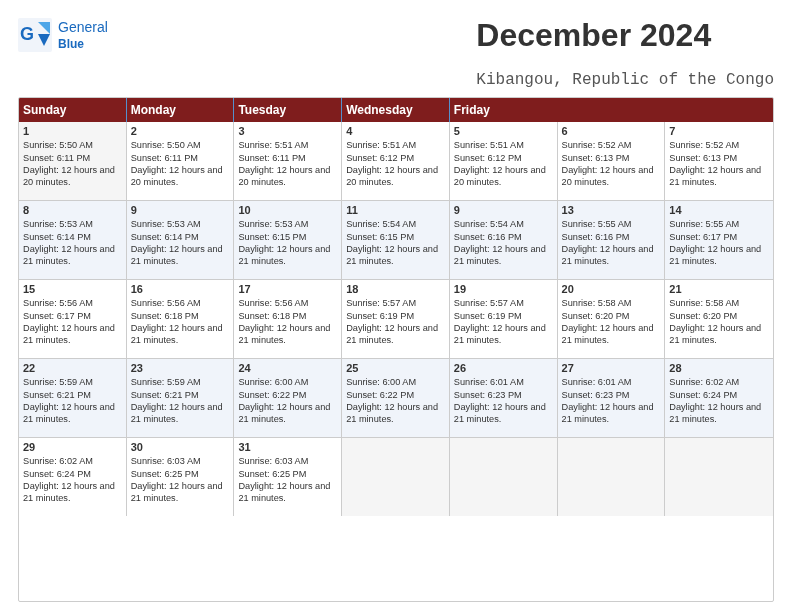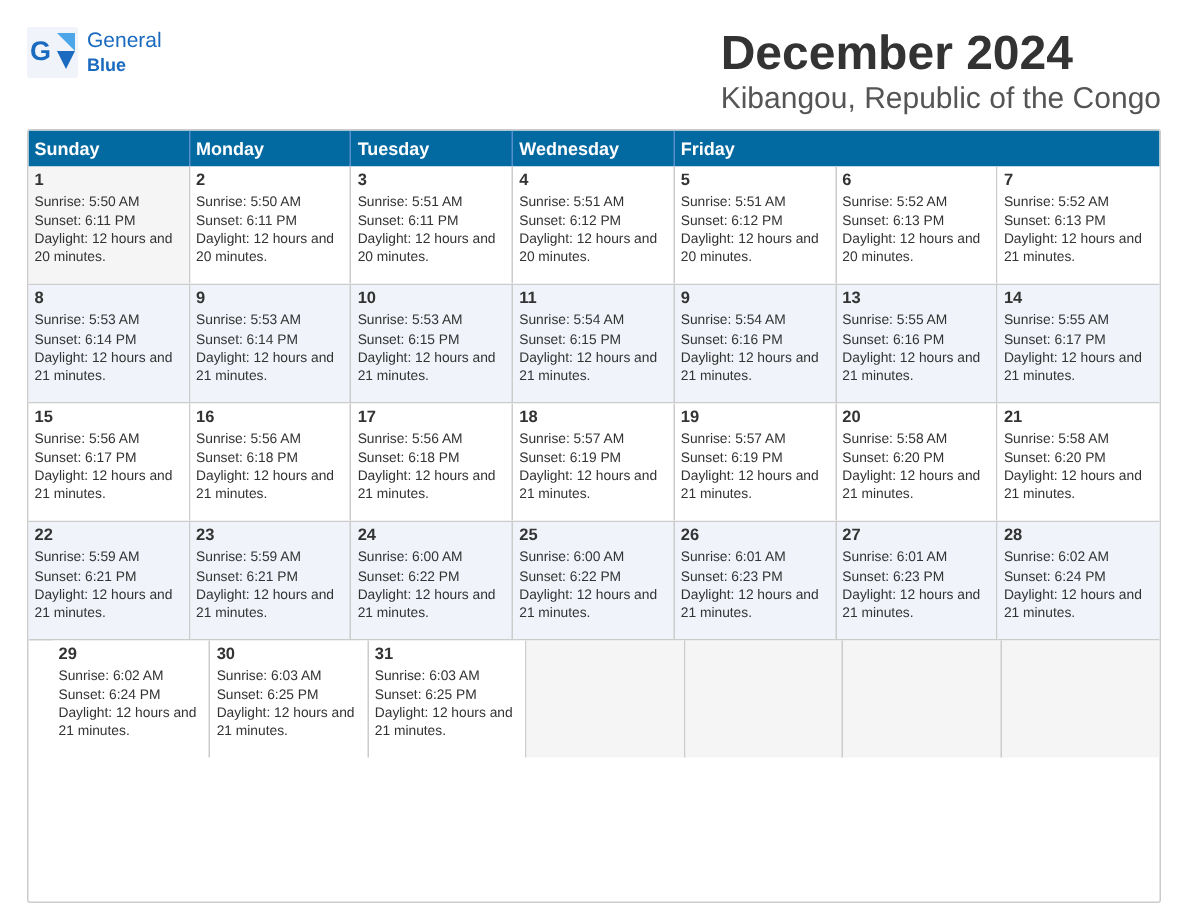--- a/index.html
+++ b/index.html
@@ -39,34 +39,35 @@
     }
     .title-block {
     }
     .main-title {
       font-size: 32px;
       font-weight: bold;
       color: #333;
       line-height: 1.1;
     }
     .subtitle {
-      font-size: 20px;
+      font-size: 16px;
       color: #555;
-      margin-top: 2px;
+      margin-top: 18px;
+      font-family: Liberation Mono, monospace;
     }
     .calendar {
       flex: 1;
       border: 1px solid #ccc;
       border-radius: 2px;
       overflow: hidden;
     }
     .cal-header-row {
       display: grid;
       grid-template-columns: repeat(7, 1fr);
-      background: #0369a1;
+      background: #7f1d1d;
     }
     .cal-header-cell {
       color: #fff;
       font-size: 12px;
       font-weight: bold;
       padding: 5px 4px;
       text-align: left;
       border-right: 1px solid #5590cc;
     }
     .cal-header-cell:last-child {
@@ -77,21 +78,20 @@
       flex-direction: column;
     }
     .cal-week {
       display: grid;
       grid-template-columns: repeat(7, 1fr);
       border-bottom: 1px solid #ccc;
       flex: 1;
     }
     .cal-week:last-child {
       border-bottom: none;
-      margin-left: 16px;
     }
     .cal-cell {
       border-right: 1px solid #ccc;
       padding: 3px 4px;
       font-size: 9.5px;
       color: #333;
       min-height: 78px;
       vertical-align: top;
       background: #fff;
     }

